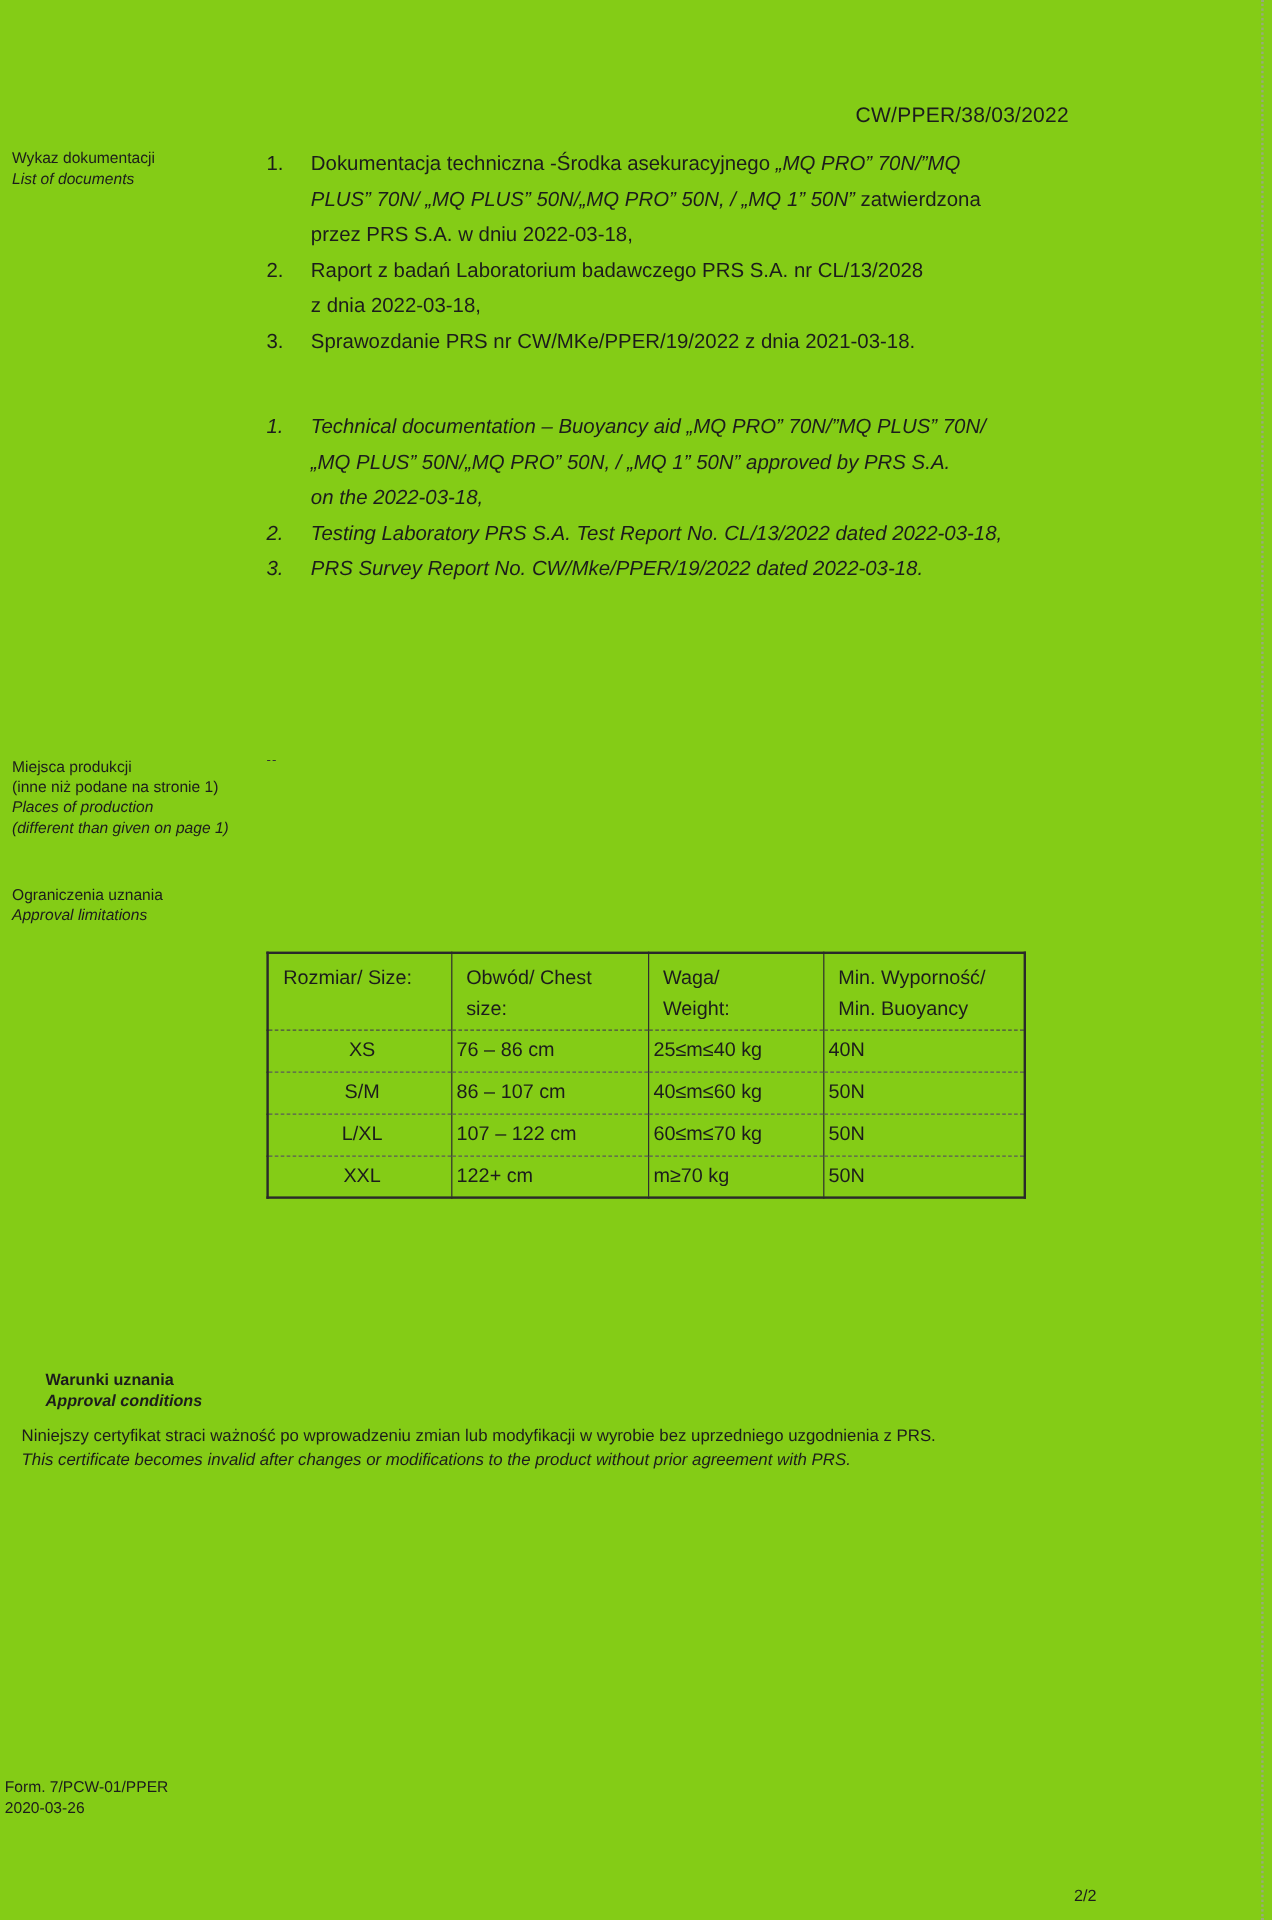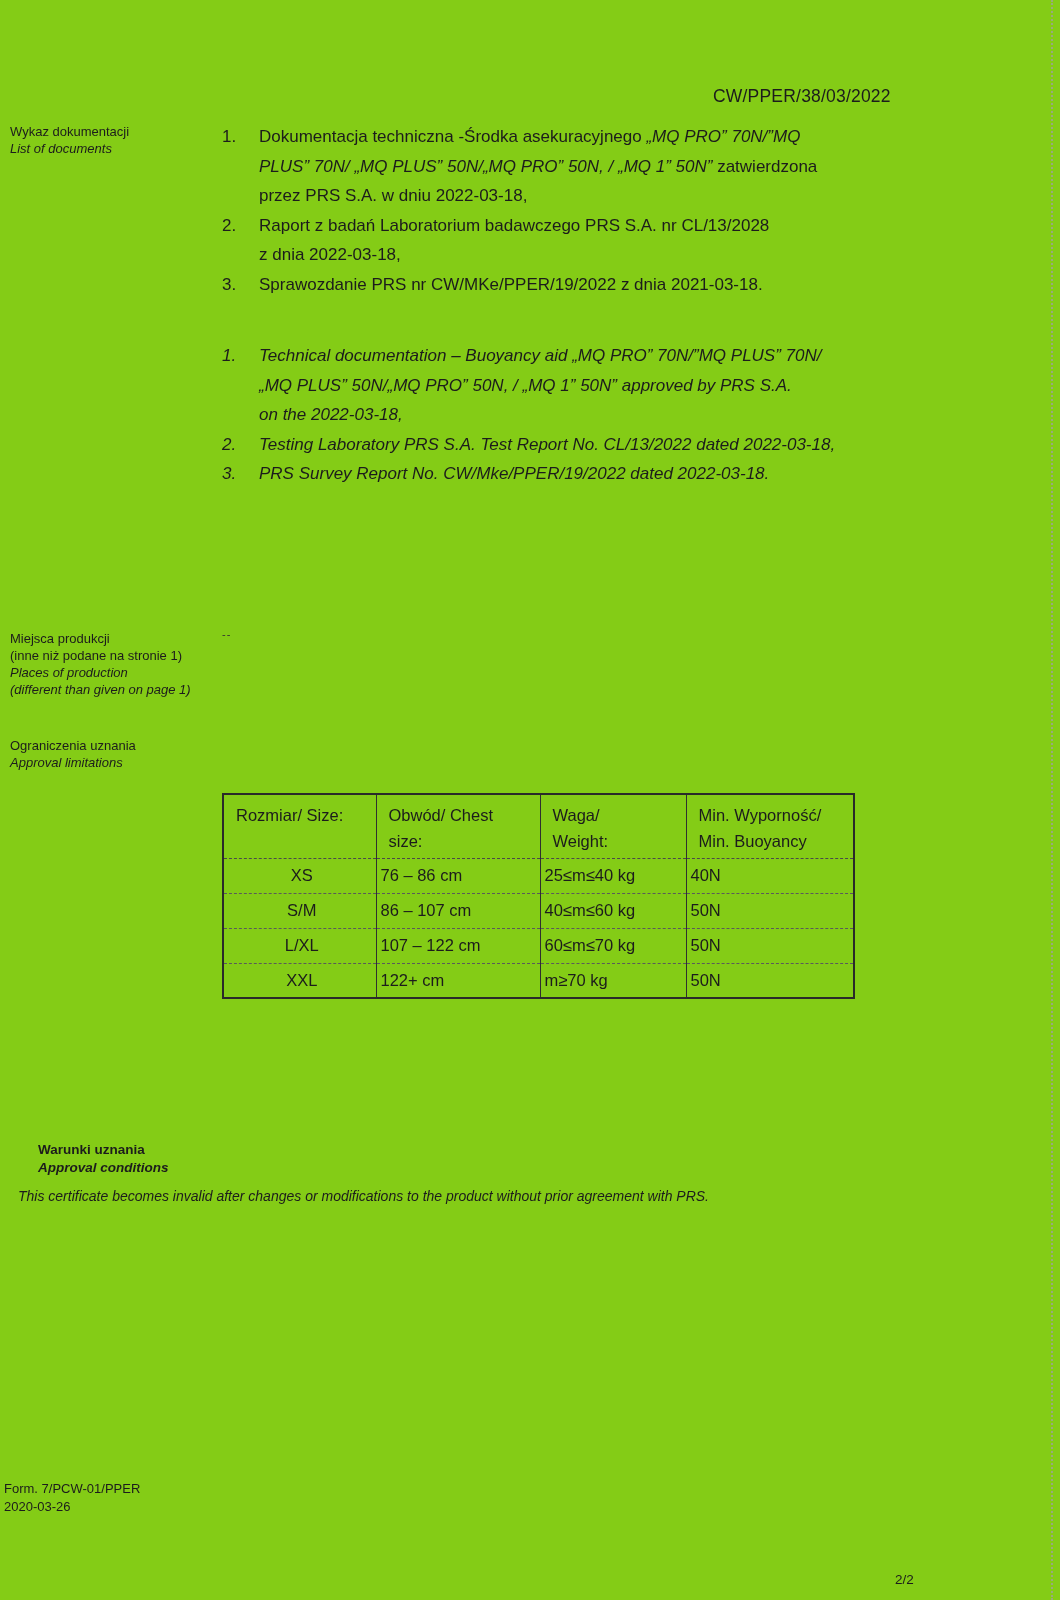--- a/index.html
+++ b/index.html
@@ -171,20 +171,21 @@
         </tr>
       </tbody>
     </table>
   </div>
 
   <div class="abs cond-labels">
     <div>Warunki uznania</div>
     <div class="it">Approval conditions</div>
   </div>
   <div class="abs cond-par">
+    <div>Niniejszy certyfikat straci ważność po wprowadzeniu zmian lub modyfikacji w wyrobie bez uprzedniego uzgodnienia z PRS.</div>
     <div class="it">This certificate becomes invalid after changes or modifications to the product without prior agreement with PRS.</div>
   </div>
 
   <div class="abs footer-form">
     <div>Form. 7/PCW-01/PPER</div>
     <div>2020-03-26</div>
   </div>
   <div class="abs page-num">2/2</div>
 
   <div class="abs scan-line"></div>

